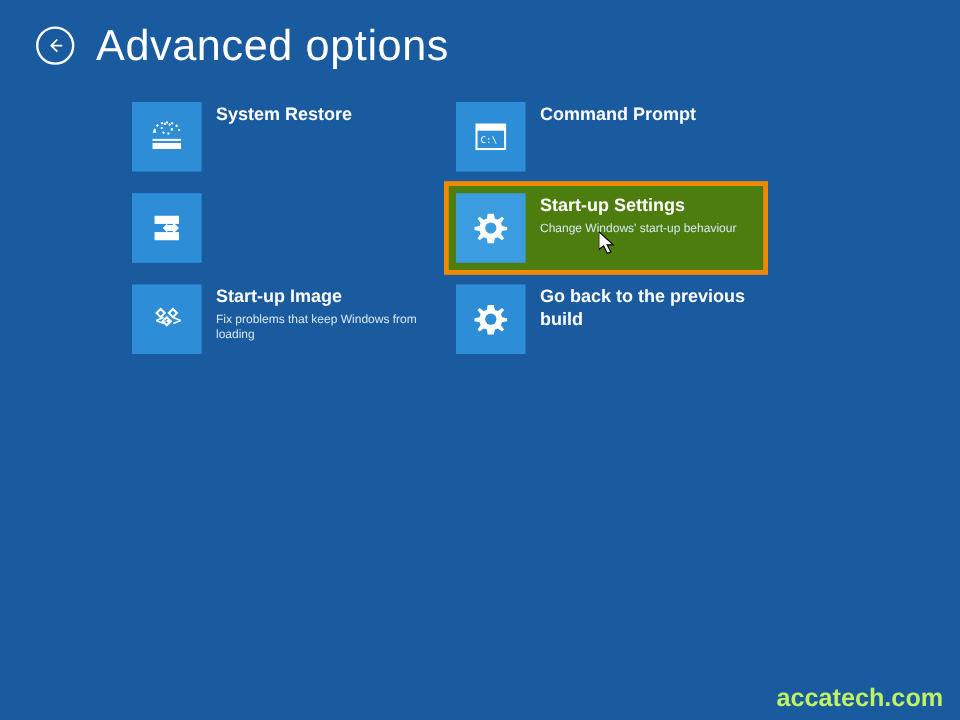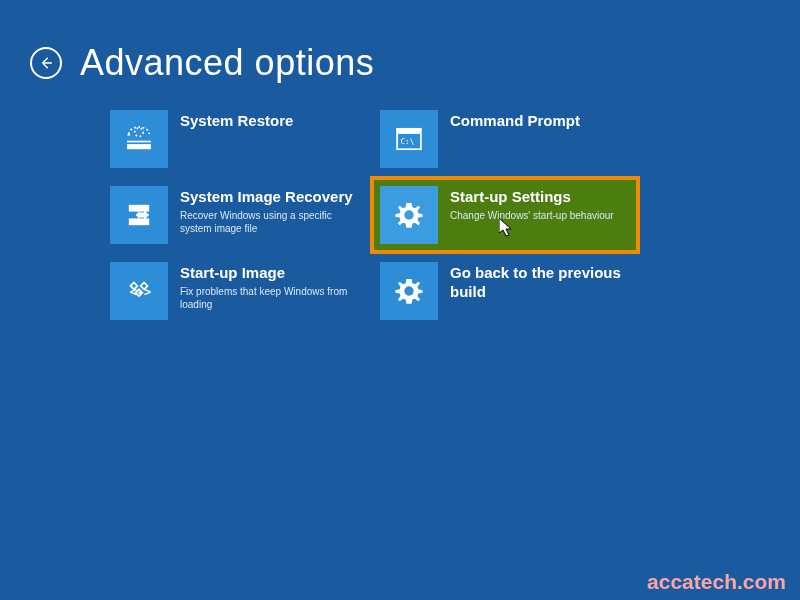--- a/index.html
+++ b/index.html
@@ -8,21 +8,21 @@
       height: 600px;
       background: #1a5a9e;
       font-family: "Segoe UI Light", "Segoe UI", Arial, sans-serif;
       color: #ffffff;
       overflow: hidden;
       position: relative;
     }
     .header {
       display: flex;
       align-items: center;
-      padding: 42px 0 0 30px;
+      padding: 17px 0 0 30px;
       gap: 18px;
     }
     .back-circle {
       width: 32px;
       height: 32px;
       border: 2px solid #ffffff;
       border-radius: 50%;
       display: flex;
       align-items: center;
       justify-content: center;
@@ -85,21 +85,21 @@
     .cursor {
       position: absolute;
       width: 16px;
       height: 20px;
       pointer-events: none;
     }
     .watermark {
       position: absolute;
       bottom: 6px;
       right: 14px;
-      color: #fca5a5;
+      color: #bef264;
       font-family: Arial, sans-serif;
       font-weight: bold;
       font-size: 21px;
     }
   </style>
 </head>
 <body>
 
 <div class="header">
   <div class="back-circle">
@@ -143,24 +143,20 @@
   <div class="tile">
     <div class="tile-icon">
       <svg viewBox="0 0 40 40">
         <rect x="8" y="8" width="24" height="8" fill="#fff"></rect>
         <rect x="8" y="24" width="24" height="8" fill="#fff"></rect>
         <polygon points="20,17 26,17 26,14 32,20 26,26 26,23 20,23" fill="#fff"></polygon>
         <polygon points="20,17 14,17 14,14 8,20 14,26 14,23 20,23" fill="#2d8dd6" opacity="0"></polygon>
         <polygon points="16,20 20,16 24,20 20,24" fill="#fff"></polygon>
       </svg>
     </div>
-    <div class="tile-text">
-      <div class="tile-title">System Image Recovery</div>
-      <div class="tile-desc">Recover Windows using a specific system image file</div>
-    </div>
   </div>
 
   <div class="tile hovered">
     <div class="tile-icon">
       <svg viewBox="0 0 40 40">
         <g fill="#fff">
           <circle cx="20" cy="20" r="5" fill="#3b9de0"></circle>
           <path d="M20 6 L23 6 L24 11 L27 12 L31 9 L33 11 L30 15 L31 18 L36 19 L36 22 L31 23 L30 26 L33 30 L31 32 L27 29 L24 30 L23 35 L17 35 L16 30 L13 29 L9 32 L7 30 L10 26 L9 23 L4 22 L4 19 L9 18 L10 15 L7 11 L9 9 L13 12 L16 11 L17 6 Z" fill="#fff"></path>
           <circle cx="20" cy="20" r="5.5" fill="#3b9de0"></circle>
         </g>

